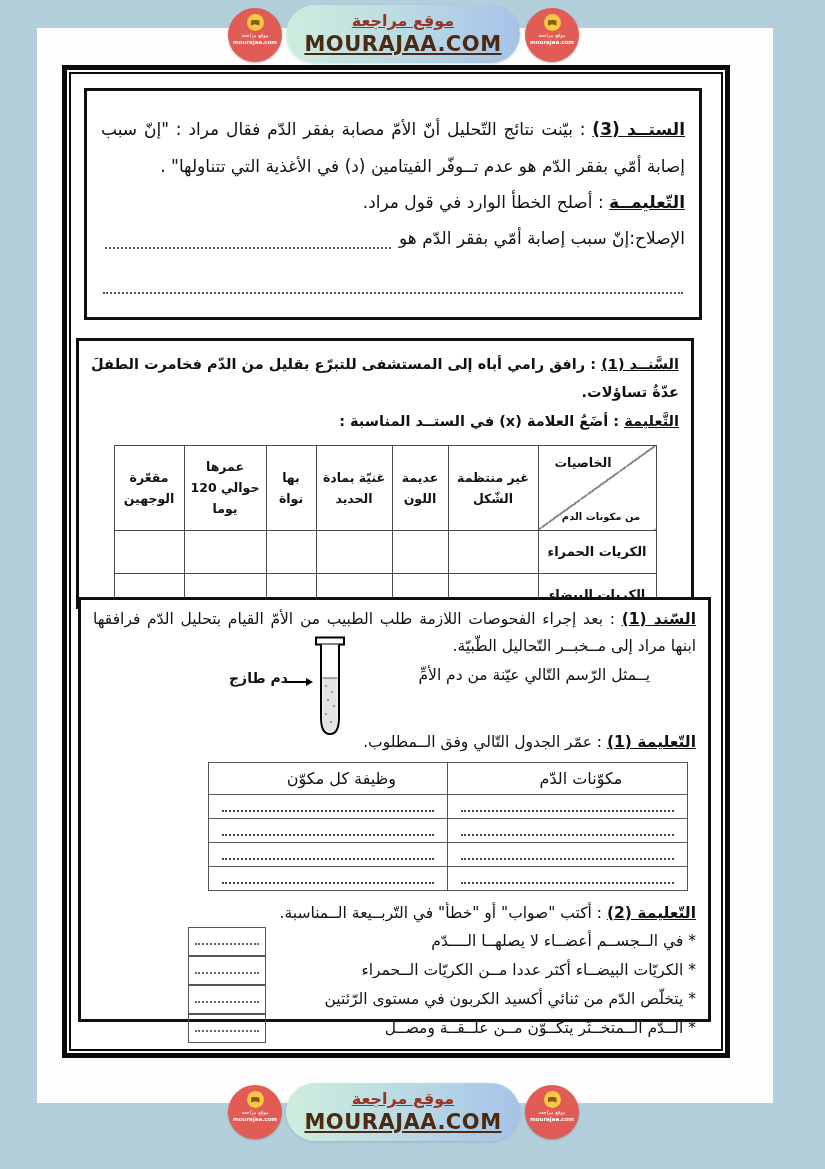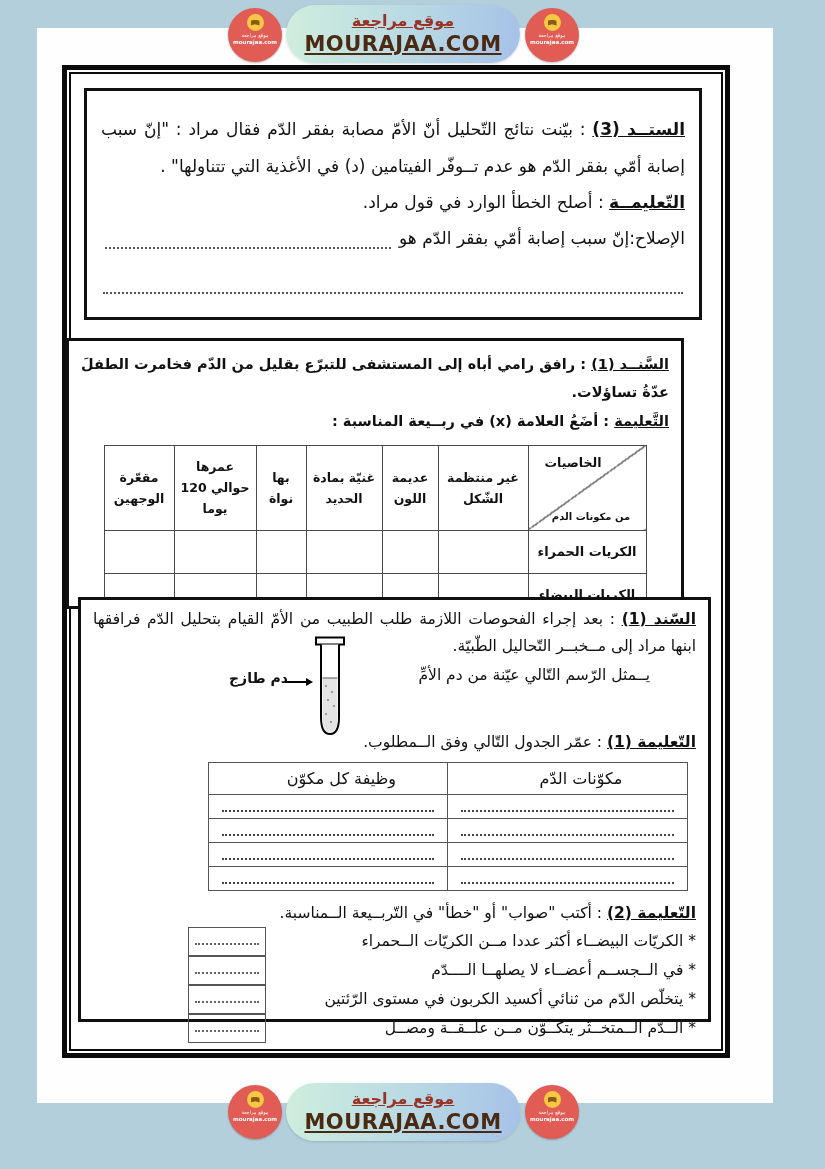--- a/index.html
+++ b/index.html
@@ -32,21 +32,21 @@
   .logo .t1{font-size:5px;color:#fff;margin-top:2px;line-height:1.1;}
   .logo .t2{font-size:5.5px;color:#fff;font-weight:bold;line-height:1.1;}
 
   
   .frame{position:absolute;left:62px;top:65px;width:668px;height:993px;border:5px solid #0b0b0b;box-sizing:border-box;background:#fff;}
   .frame-inner{position:absolute;inset:2px;border:2px solid #0b0b0b;}
 
   
   .sec{position:absolute;background:#fff;border:3px solid #101010;box-sizing:border-box;direction:rtl;color:#111;}
   .sec1{left:84px;top:88px;width:618px;height:232px;padding:20px 14px 4px;font-size:17px;}
-  .sec2{left:66px;top:338px;width:618px;height:271px;padding:9px 12px 4px;font-size:14.5px;font-weight:bold;}
+  .sec2{left:76px;top:338px;width:618px;height:271px;padding:9px 12px 4px;font-size:14.5px;font-weight:bold;}
   .sec3{left:78px;top:597px;width:633px;height:425px;padding:6px 12px 4px;font-size:15.5px;position:absolute;}
 
   .lbl{font-weight:bold;text-decoration:underline;}
   .para{text-align:justify;line-height:2.15;margin:0;}
   .sec2 .para{line-height:1.95;}
   .sec3 .para{line-height:1.75;}
 
   .fixrow{display:flex;align-items:flex-end;line-height:2.1;}
   .dotfill{flex:1;border-bottom:2px dotted #555;height:1.2em;margin:0 8px 7px 4px;}
   .dotline-full{border-bottom:2px dotted #555;height:22px;margin:14px 2px 0;}
@@ -128,21 +128,21 @@
     <div class="dotfill"></div>
   </div>
   <div class="dotline-full"></div>
 </div>
 
 <div class="sec sec2">
   <p class="para">
     <span class="lbl">السَّنــد (1)</span><span> : </span><span>رافق رامي أباه إلى المستشفى للتبرّع بقليل من الدّم فخامرت الطفلَ عدّةُ تساؤلات.</span>
   </p>
   <p class="para">
-    <span class="lbl">التَّعليمة</span><span> : </span><span>أضَعُ العلامة (x) في ربــيعة المناسبة :</span>
+    <span class="lbl">التَّعليمة</span><span> : </span><span>أضَعُ العلامة (x) في الستــد المناسبة :</span>
   </p>
   <table class="xtable" dir="rtl">
     <colgroup>
         <col style="width:118px">
         <col style="width:90px">
         <col style="width:56px">
         <col style="width:76px">
         <col style="width:50px">
         <col style="width:82px">
         <col style="width:70px">
@@ -256,27 +256,27 @@
           </td>
         </tr>
     </tbody>
   </table>
 
   <p class="para instr2">
     <span class="lbl">التّعليمة (2)</span><span> : </span><span>أكتب "صواب" أو "خطأ" في التّربــيعة الــمناسبة.</span>
   </p>
 
   <div class="tfrow">
-    <div class="txt">* الكريّات البيضــاء أكثر عددا مــن الكريّات الــحمراء</div>
+    <div class="txt">* في الــجســم أعضــاء لا يصلهــا الــــدّم</div>
     <div class="tf-box">
         <div class="dots"></div>
       </div>
   </div>
   <div class="tfrow">
-    <div class="txt">* في الــجســم أعضــاء لا يصلهــا الــــدّم</div>
+    <div class="txt">* الكريّات البيضــاء أكثر عددا مــن الكريّات الــحمراء</div>
     <div class="tf-box">
         <div class="dots"></div>
       </div>
   </div>
   <div class="tfrow">
     <div class="txt">* يتخلّص الدّم من ثنائي أكسيد الكربون في مستوى الرّئتين</div>
     <div class="tf-box">
         <div class="dots"></div>
       </div>
   </div>

